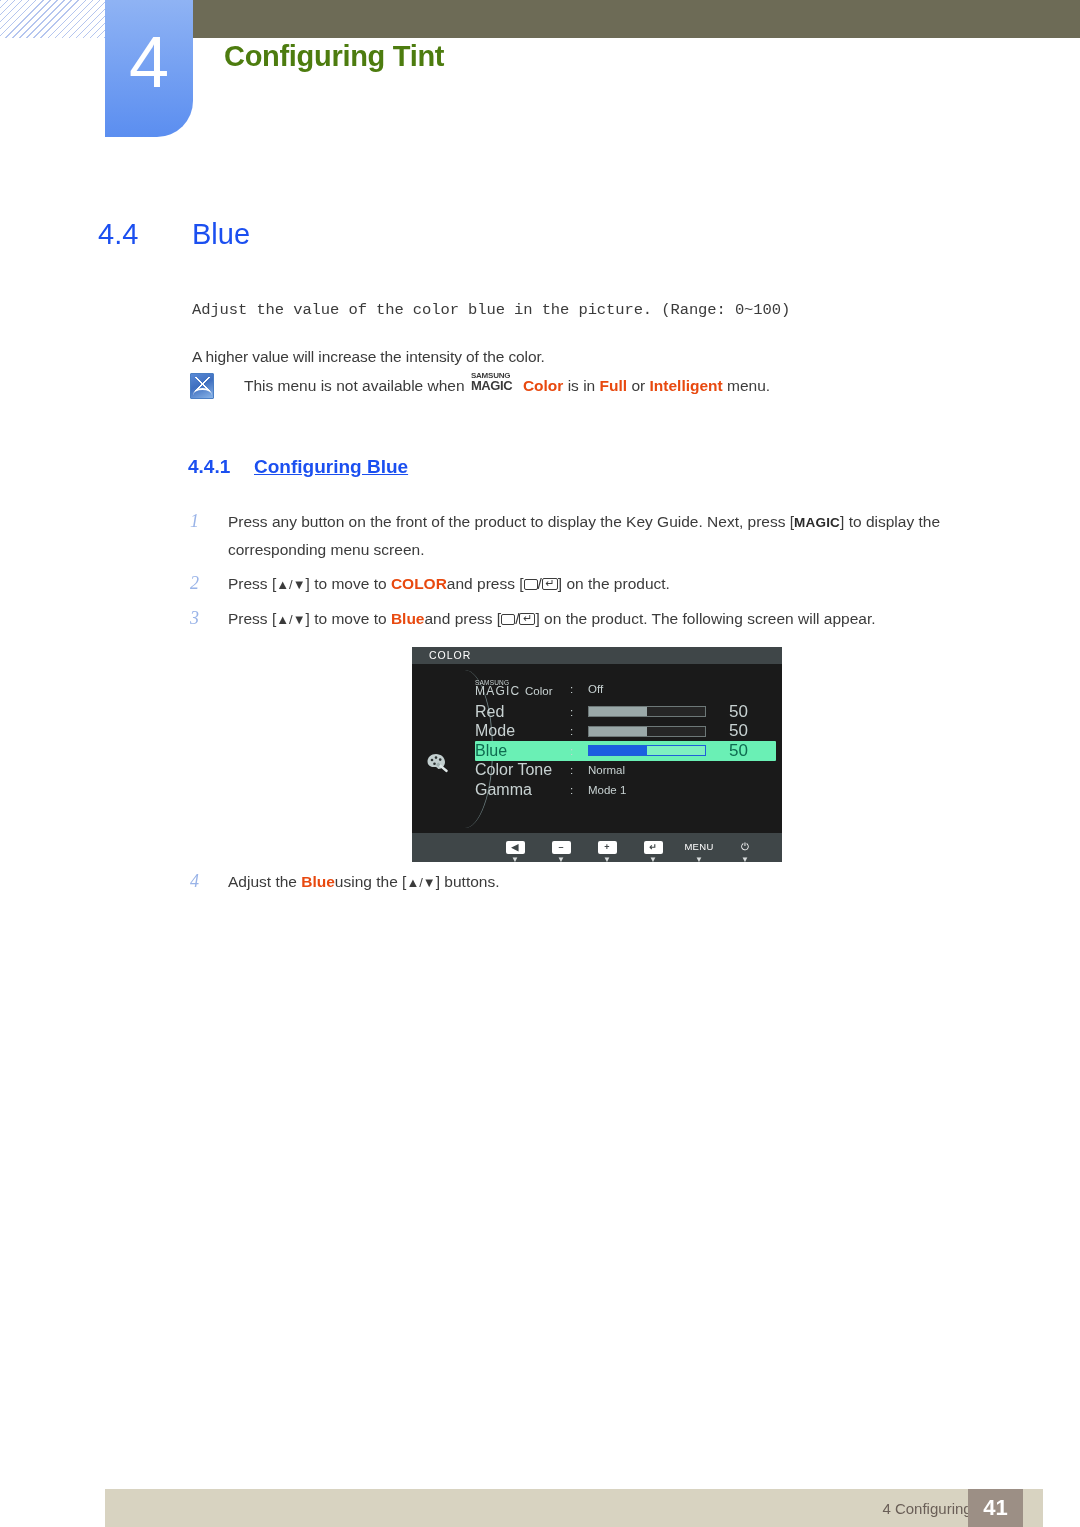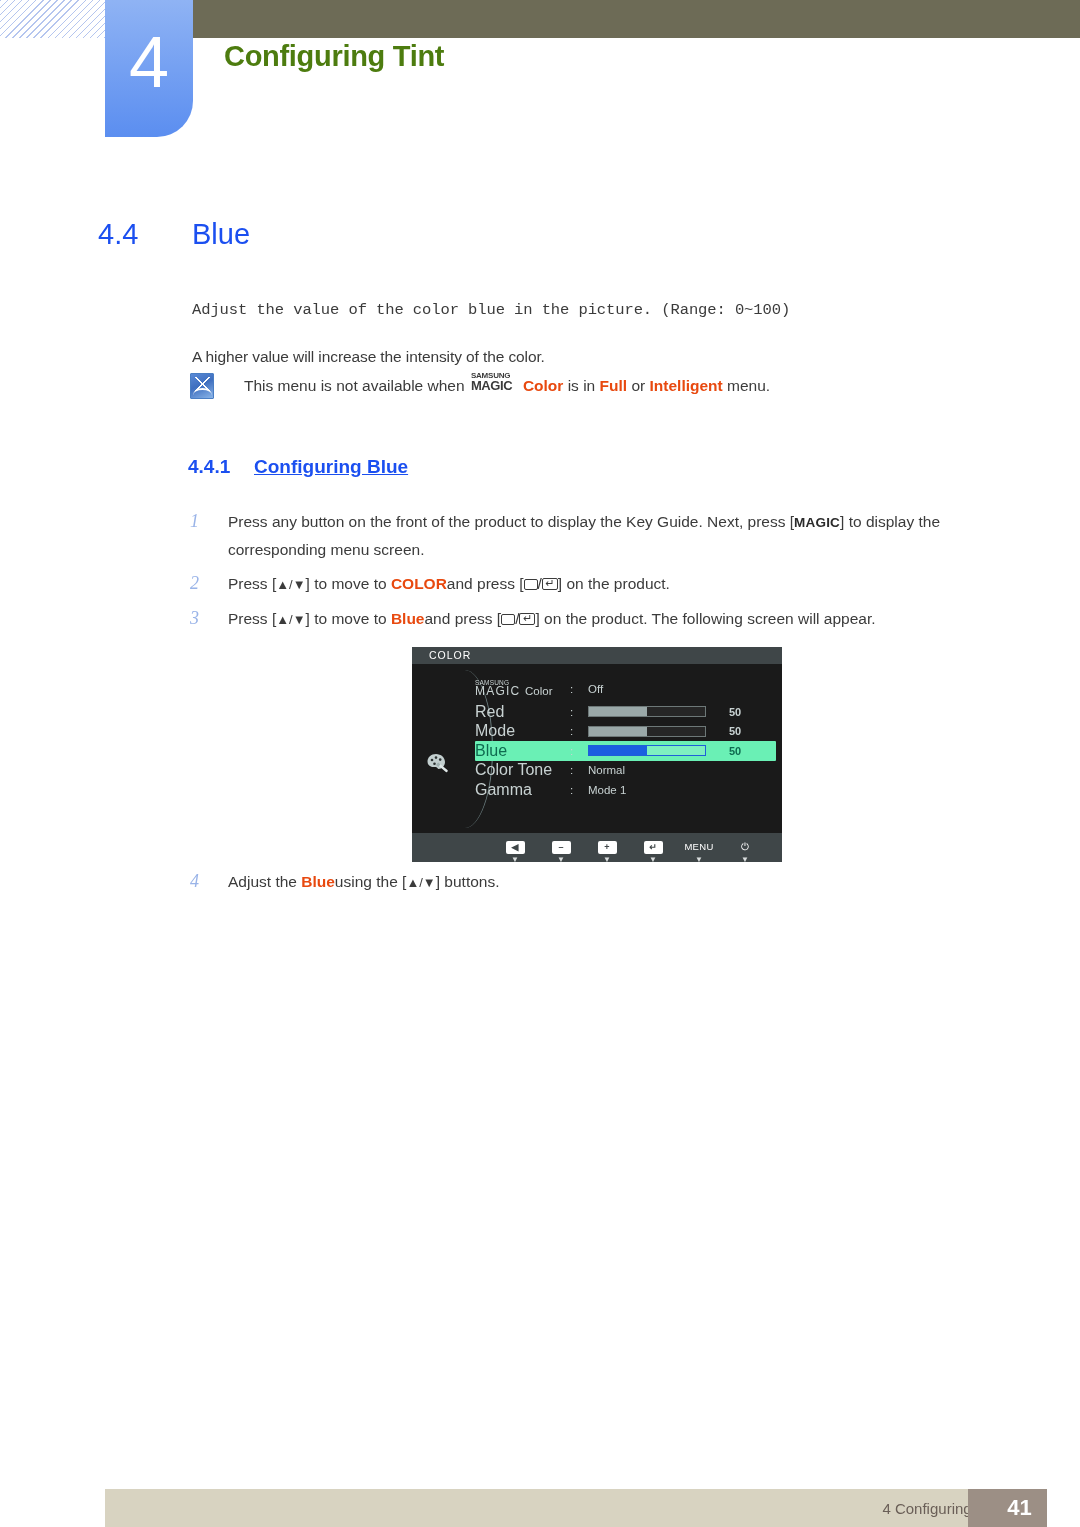--- a/index.html
+++ b/index.html
@@ -327,24 +327,23 @@
   }
   .bar .fill {
     position: absolute;
     left: 0; top: 0; bottom: 0;
     background: #9aa8a8;
   }
   .bar.blue { border-color: #1f5fd8; background: #7ef0c0; }
   .bar.blue .fill { background: #1b5fe0; }
   .osd-row .num {
     margin-left: 23px;
-    font-size: 11px;
+    font-size: 17px;
     color: #c8d2d2;
     min-width: 18px;
-    font-weight: bold;
   }
 
   .osd-foot {
     height: 29px;
     background: #3f4648;
     display: flex;
     align-items: flex-start;
     justify-content: flex-end;
     padding-right: 14px;
     padding-top: 3px;
@@ -397,21 +396,20 @@
   .footer-page {
     position: absolute;
     left: 968px; top: 1489px;
     width: 55px; height: 38px;
     background: #9c8f85;
     color: #ffffff;
     font-size: 22px;
     font-weight: bold;
     text-align: center;
     line-height: 38px;
-    padding-left: 24px;
   }
 </style>
 </head>
 <body>
 
 <div class="hatch"></div>
 <div class="header-bar"></div>
 <div class="chapter-tab">
   <div class="chapter-num">4</div>
 </div>

